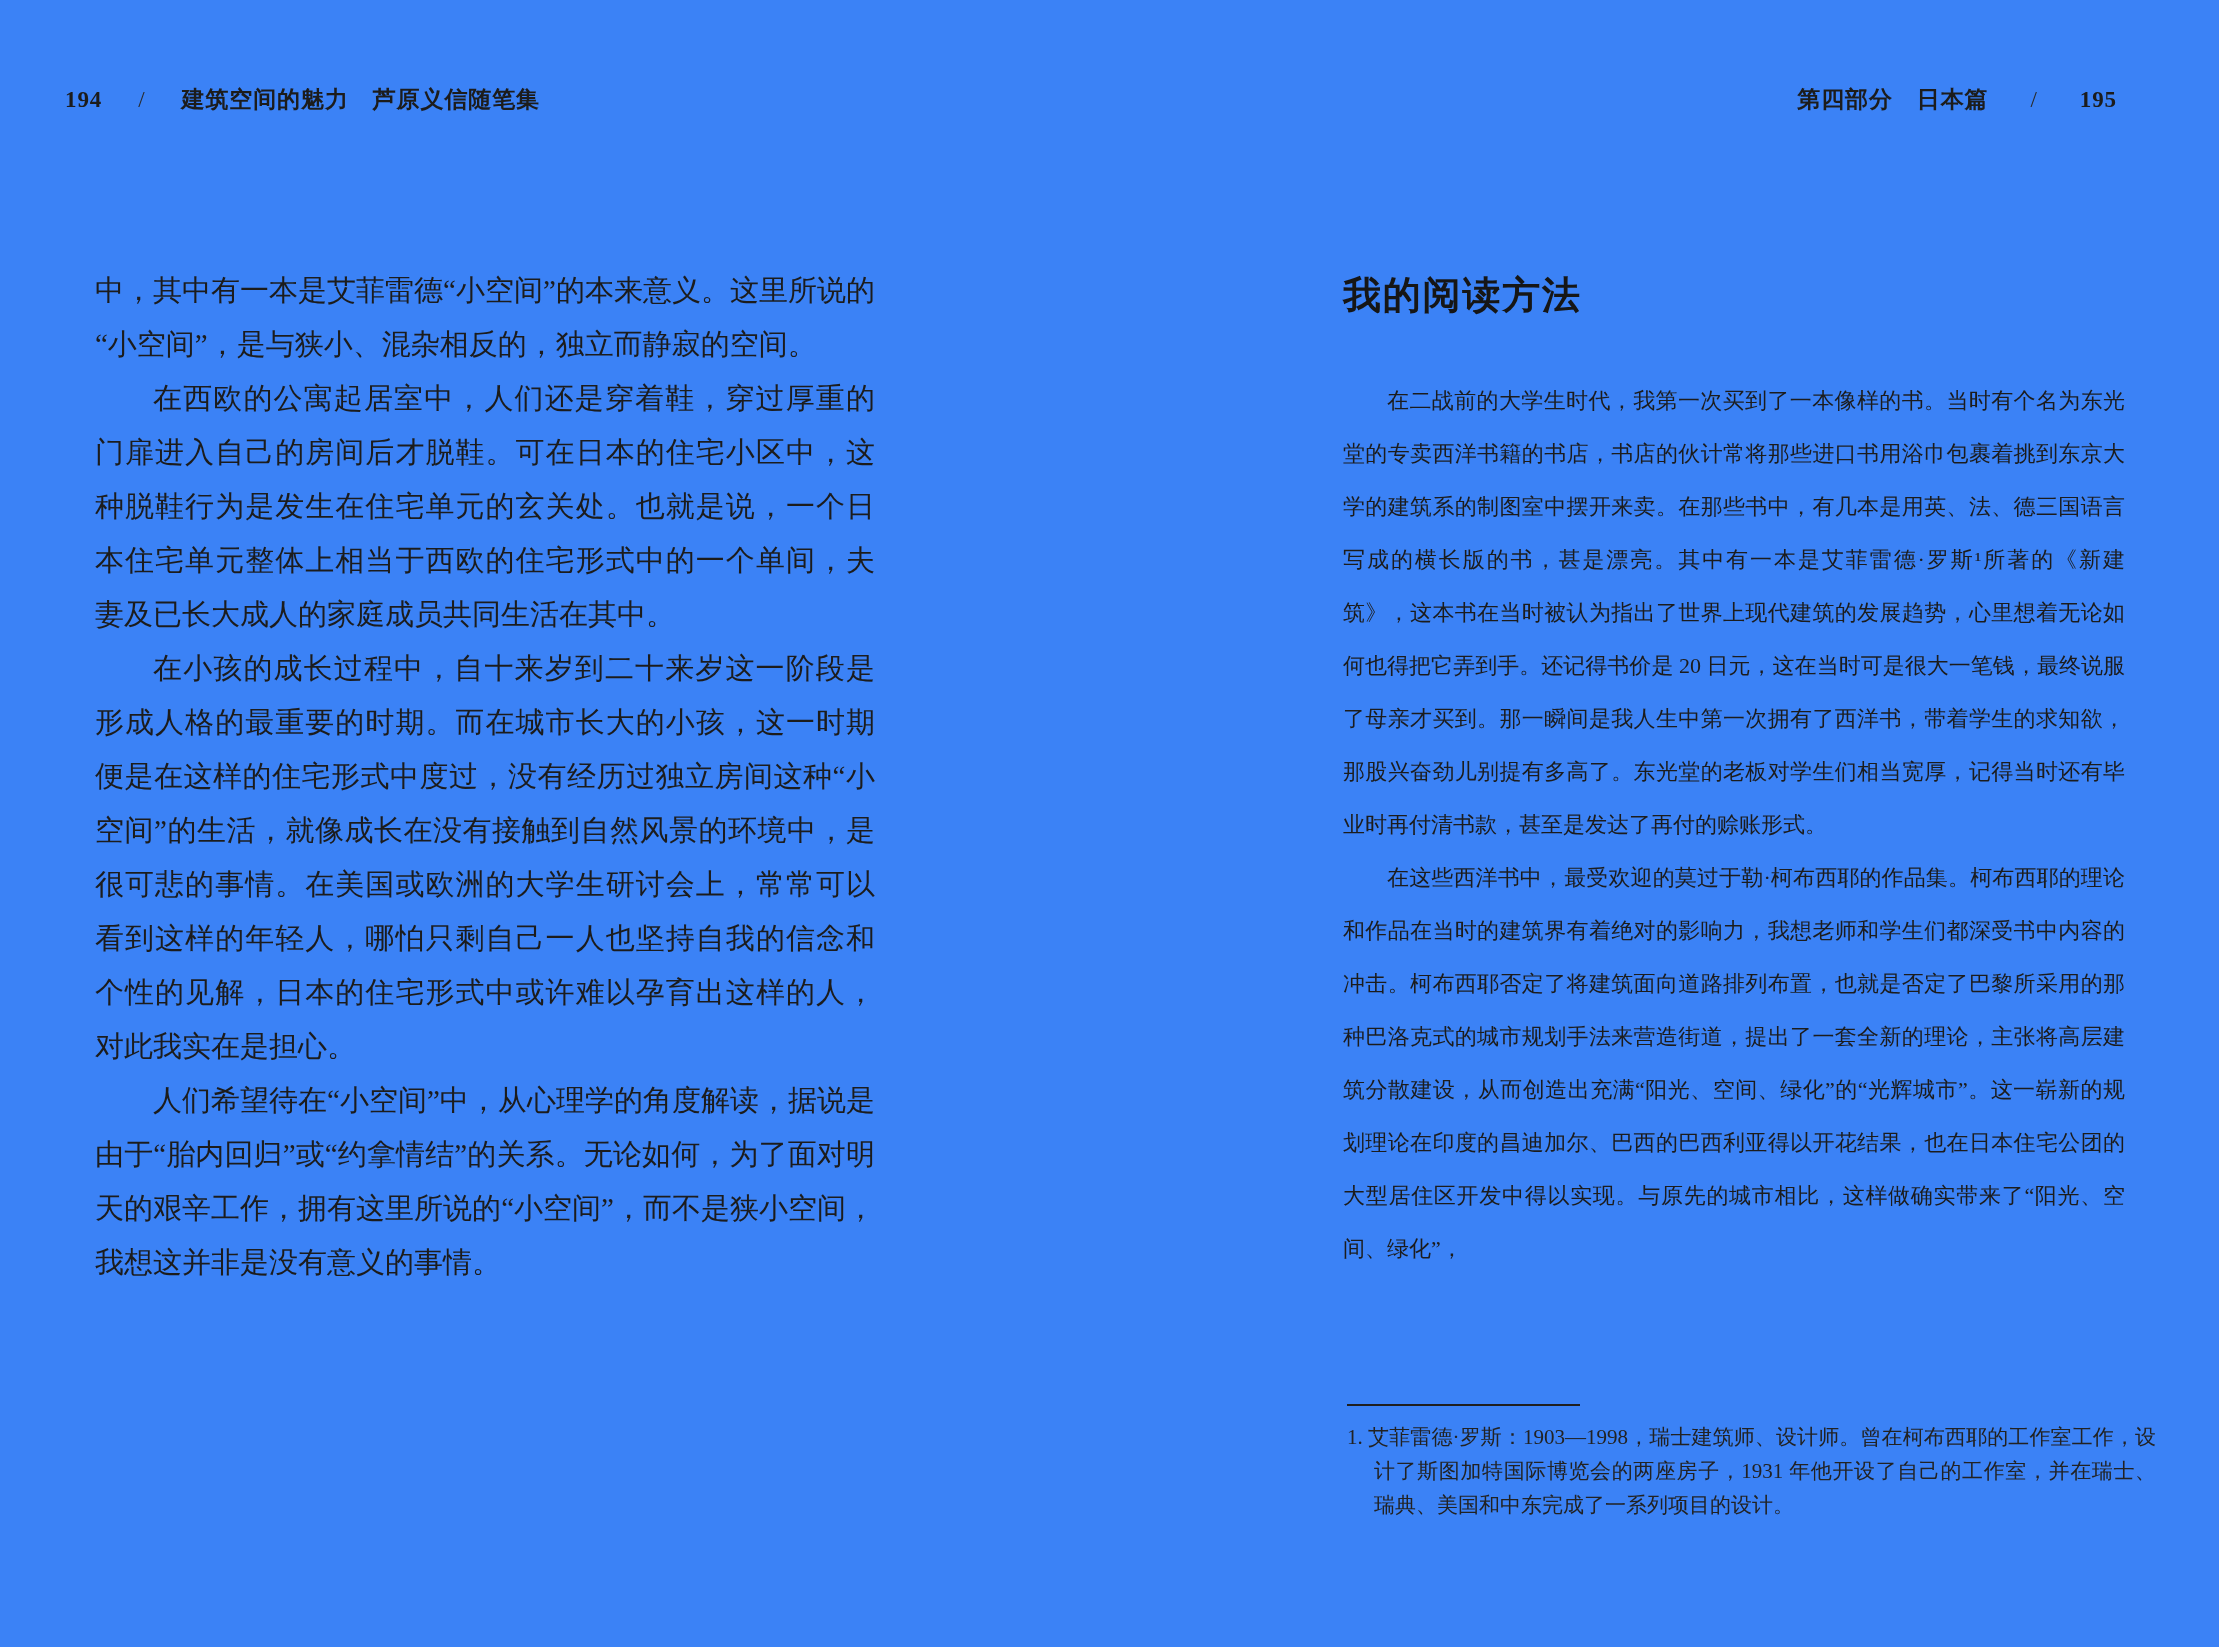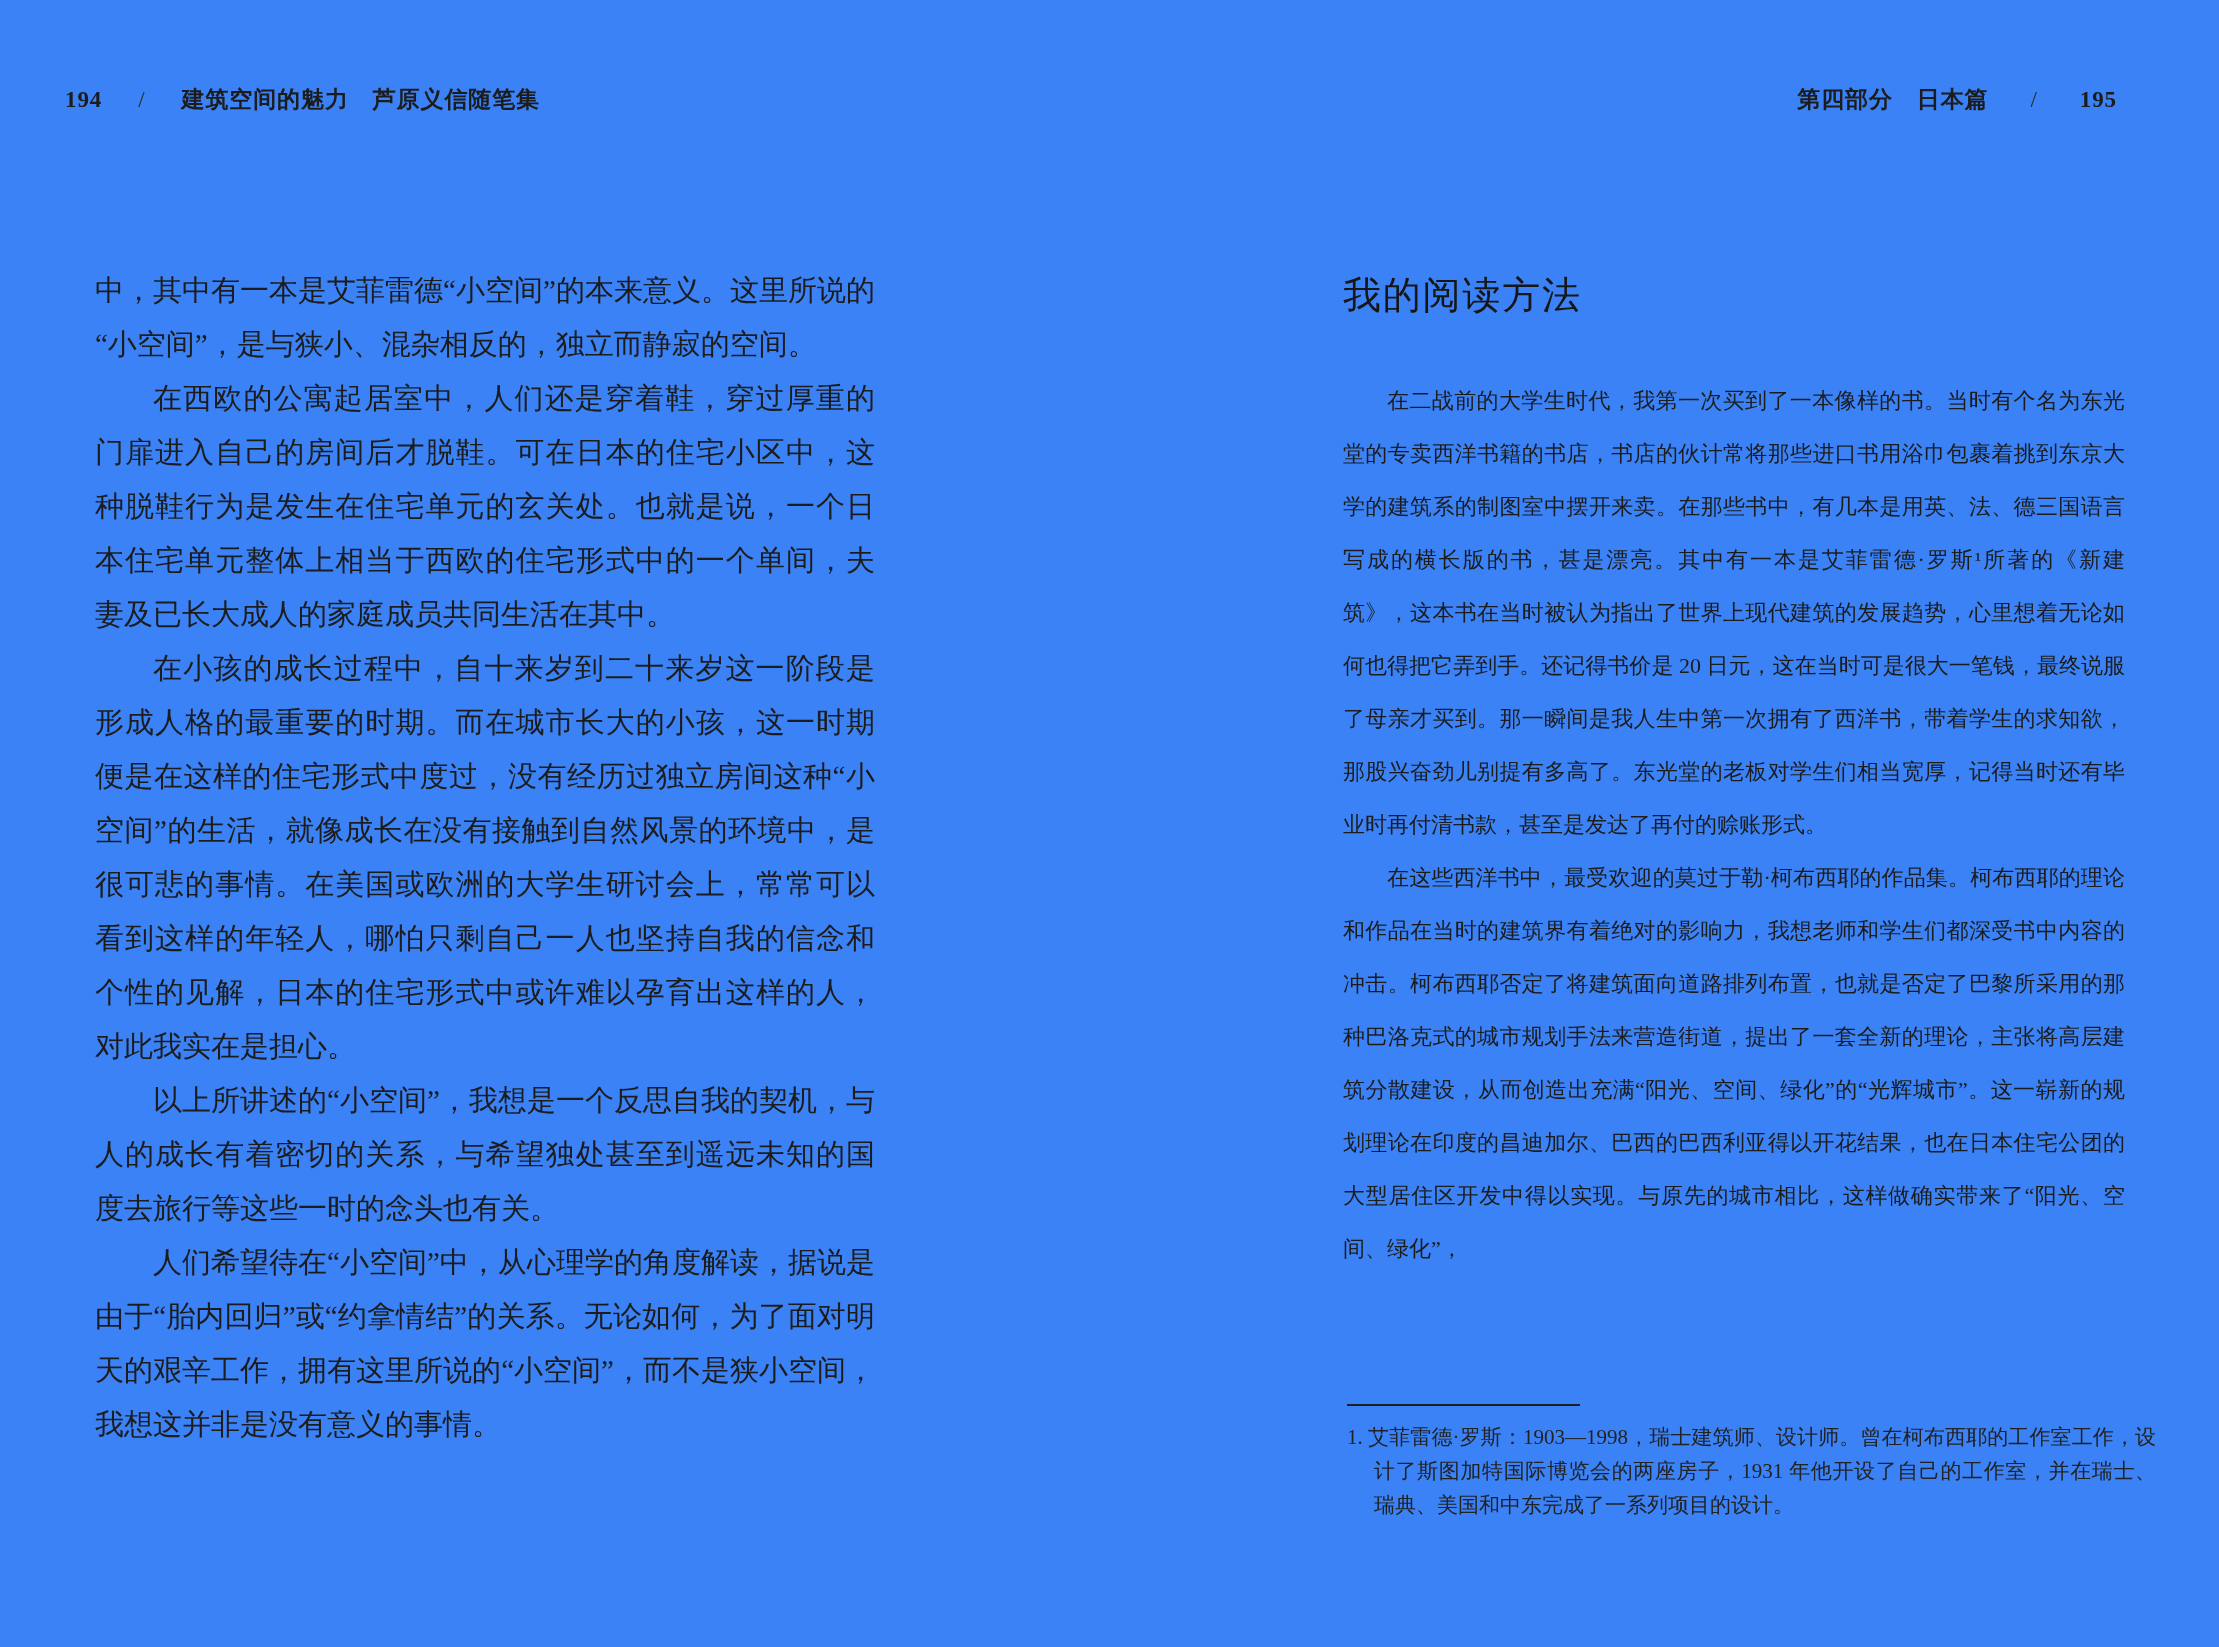--- a/index.html
+++ b/index.html
@@ -38,21 +38,21 @@
   p.indent { text-indent:2em; }
   .date-line {
     text-align:right;
     padding-right:12.7px;
   }
 
   
   .right-title {
     position:absolute; left:1343px; top:270px;
     margin:0;
-    font-size:38px; font-weight:normal;
+    font-size:38px; font-weight:bold;
     letter-spacing:1.8px;
     color:#161616;
   }
   .right-body {
     position:absolute; left:1343px; top:374px; width:782px;
     font-size:22px; line-height:53px;
     text-align:justify;
   }
 
   
@@ -84,21 +84,20 @@
 
   <div class="running-header header-right">
     <span>第四部分　日本篇</span><span class="sep">/</span><span>195</span>
   </div>
 
   <div class="left-body">
     <div>
         <p>中，其中有一本是艾菲雷德“小空间”的本来意义。这里所说的“小空间”，是与狭小、混杂相反的，独立而静寂的空间。</p>
         <p class="indent">在西欧的公寓起居室中，人们还是穿着鞋，穿过厚重的门扉进入自己的房间后才脱鞋。可在日本的住宅小区中，这种脱鞋行为是发生在住宅单元的玄关处。也就是说，一个日本住宅单元整体上相当于西欧的住宅形式中的一个单间，夫妻及已长大成人的家庭成员共同生活在其中。</p>
         <p class="indent">在小孩的成长过程中，自十来岁到二十来岁这一阶段是形成人格的最重要的时期。而在城市长大的小孩，这一时期便是在这样的住宅形式中度过，没有经历过独立房间这种“小空间”的生活，就像成长在没有接触到自然风景的环境中，是很可悲的事情。在美国或欧洲的大学生研讨会上，常常可以看到这样的年轻人，哪怕只剩自己一人也坚持自我的信念和个性的见解，日本的住宅形式中或许难以孕育出这样的人，对此我实在是担心。</p>
-        <p class="indent">以上所讲述的“小空间”，我想是一个反思自我的契机，与人的成长有着密切的关系，与希望独处甚至到遥远未知的国度去旅行等这些一时的念头也有关。</p>
         <p class="indent">人们希望待在“小空间”中，从心理学的角度解读，据说是由于“胎内回归”或“约拿情结”的关系。无论如何，为了面对明天的艰辛工作，拥有这里所说的“小空间”，而不是狭小空间，我想这并非是没有意义的事情。</p>
       </div>
   </div>
 
   <h2 class="right-title">我的阅读方法</h2>
 
   <div class="right-body">
       <p class="indent">在二战前的大学生时代，我第一次买到了一本像样的书。当时有个名为东光堂的专卖西洋书籍的书店，书店的伙计常将那些进口书用浴巾包裹着挑到东京大学的建筑系的制图室中摆开来卖。在那些书中，有几本是用英、法、德三国语言写成的横长版的书，甚是漂亮。其中有一本是艾菲雷德·罗斯¹所著的《新建筑》，这本书在当时被认为指出了世界上现代建筑的发展趋势，心里想着无论如何也得把它弄到手。还记得书价是 20 日元，这在当时可是很大一笔钱，最终说服了母亲才买到。那一瞬间是我人生中第一次拥有了西洋书，带着学生的求知欲，那股兴奋劲儿别提有多高了。东光堂的老板对学生们相当宽厚，记得当时还有毕业时再付清书款，甚至是发达了再付的赊账形式。</p>
       <p class="indent">在这些西洋书中，最受欢迎的莫过于勒·柯布西耶的作品集。柯布西耶的理论和作品在当时的建筑界有着绝对的影响力，我想老师和学生们都深受书中内容的冲击。柯布西耶否定了将建筑面向道路排列布置，也就是否定了巴黎所采用的那种巴洛克式的城市规划手法来营造街道，提出了一套全新的理论，主张将高层建筑分散建设，从而创造出充满“阳光、空间、绿化”的“光辉城市”。这一崭新的规划理论在印度的昌迪加尔、巴西的巴西利亚得以开花结果，也在日本住宅公团的大型居住区开发中得以实现。与原先的城市相比，这样做确实带来了“阳光、空间、绿化”，</p>
     </div>

